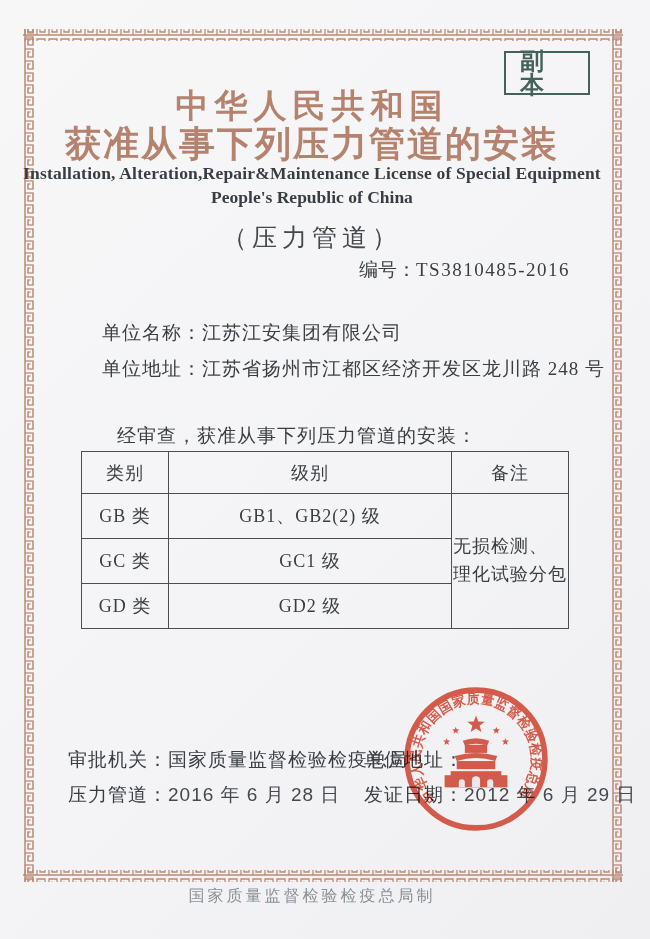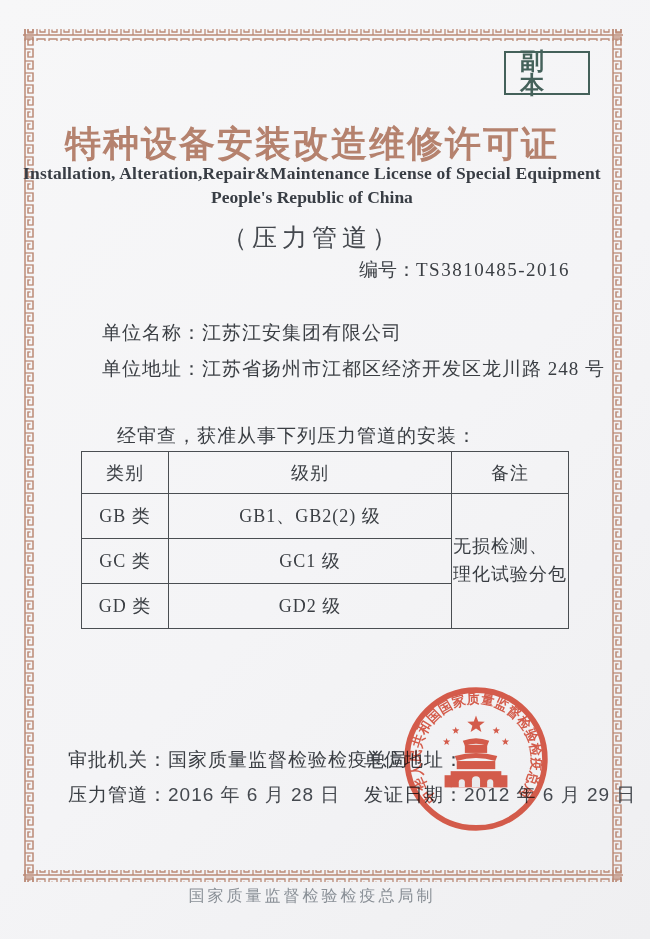--- a/index.html
+++ b/index.html
@@ -95,21 +95,22 @@
     <rect x="23" y="29" width="600" height="12" fill="url(#gkH)"></rect>
     <rect x="23" y="870" width="600" height="12" fill="url(#gkH)"></rect>
     <rect x="23" y="29" width="12" height="853" fill="url(#gkV)"></rect>
     <rect x="611" y="29" width="12" height="853" fill="url(#gkV)"></rect>
   </svg>
 
   <div id="badge" class="abs">
     <span>副 本</span>
   </div>
 
-  <div id="title-cn-2" class="abs center-line">特种设备安装改造维修许可证</div>
+  <div id="title-cn-1" class="abs center-line">中华人民共和国</div>
+  <div id="title-cn-2" class="abs center-line">获准从事下列压力管道的安装</div>
   <div id="title-en-2" class="abs center-line">People's Republic of China</div>
   <div id="title-en-1" class="abs center-line">Installation, Alteration,Repair&amp;Maintenance License of Special Equipment</div>
   <div id="subtitle" class="abs center-line">（压力管道）</div>
 
   <div id="license-no" class="abs">
     <span>编号：</span><span class="num">TS3810485-2016</span>
   </div>
 
   <div id="company-name" class="abs field-line">
     <span>单位名称：</span><span>江苏江安集团有限公司</span>

